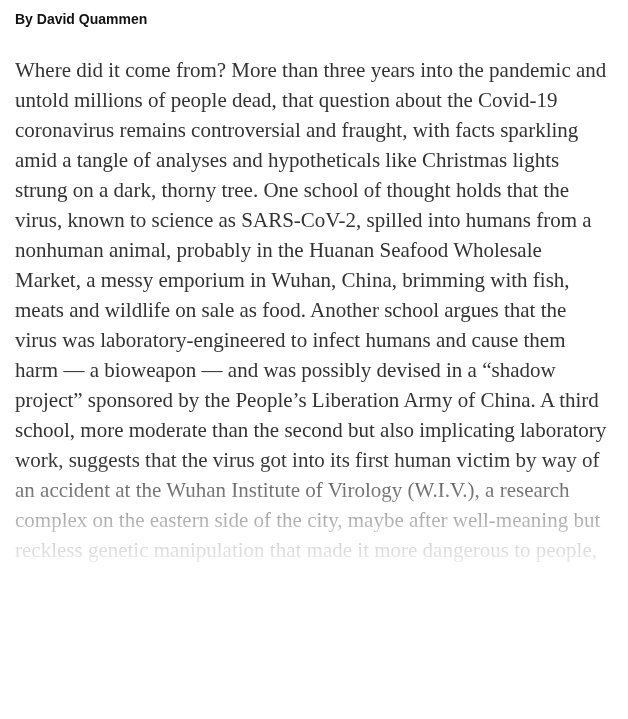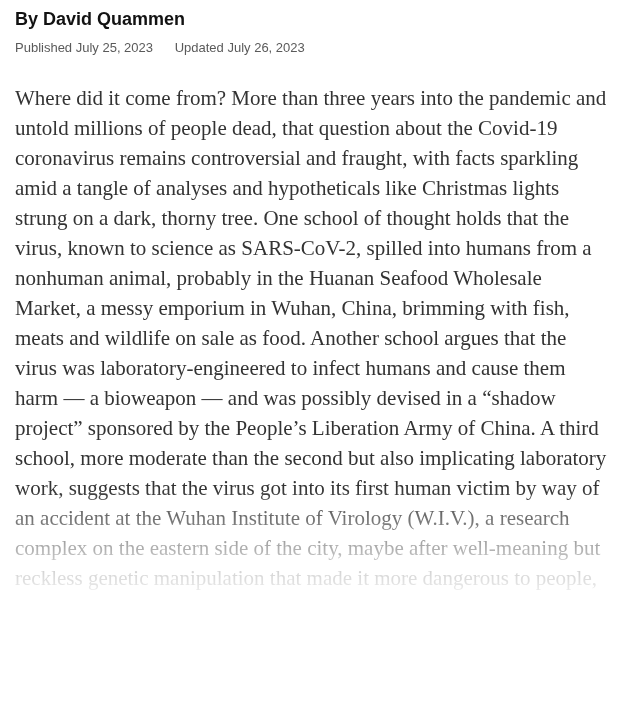--- a/index.html
+++ b/index.html
@@ -19,21 +19,21 @@
     width: 628px;
     height: 719px;
     background: var(--background);
     overflow: hidden;
   }
   .article {
     padding: 10px 16px 0 15px;
   }
   .byline {
     font-family: "Liberation Sans", "DejaVu Sans", sans-serif;
-    font-size: 18px;
+    font-size: 14px;
     font-weight: 700;
     line-height: 18px;
     color: var(--byline-text);
   }
   .bio {
     font-family: "Liberation Sans", "DejaVu Sans", sans-serif;
     font-size: 14.5px;
     line-height: 21px;
     color: var(--bio-text);
     margin: 2px 0 0 0;
@@ -77,24 +77,20 @@
 </style>
 </head>
 <body>
 
 <div class="page">
   <div class="article">
 
     <div class="byline">By David Quammen</div>
 
 
-    <div class="timestamps">
-      <span class="published">Published July 25, 2023</span>
-      <span class="updated">Updated July 26, 2023</span>
-    </div>
 
     <div class="body-wrap">
       <p class="body-text">Where did it come from? More than three years into the pandemic and untold millions of people dead, that question about the Covid-19 coronavirus remains controversial and fraught, with facts sparkling amid a tangle of analyses and hypotheticals like Christmas lights strung on a dark, thorny tree. One school of thought holds that the virus, known to science as SARS-CoV-2, spilled into humans from a nonhuman animal, probably in the Huanan Seafood Wholesale Market, a messy emporium in Wuhan, China, brimming with fish, meats and wildlife on sale as food. Another school argues that the virus was laboratory-engineered to infect humans and cause them harm — a bioweapon — and was possibly devised in a “shadow project” sponsored by the People’s Liberation Army of China. A third school, more moderate than the second but also implicating laboratory work, suggests that the virus got into its first human victim by way of an accident at the Wuhan Institute of Virology (W.I.V.), a research complex on the eastern side of the city, maybe after well-meaning but reckless genetic manipulation that made it more dangerous to people,</p>
       <div class="fade-overlay"></div>
     </div>
 
   </div>
 </div>
 
 </body></html>

